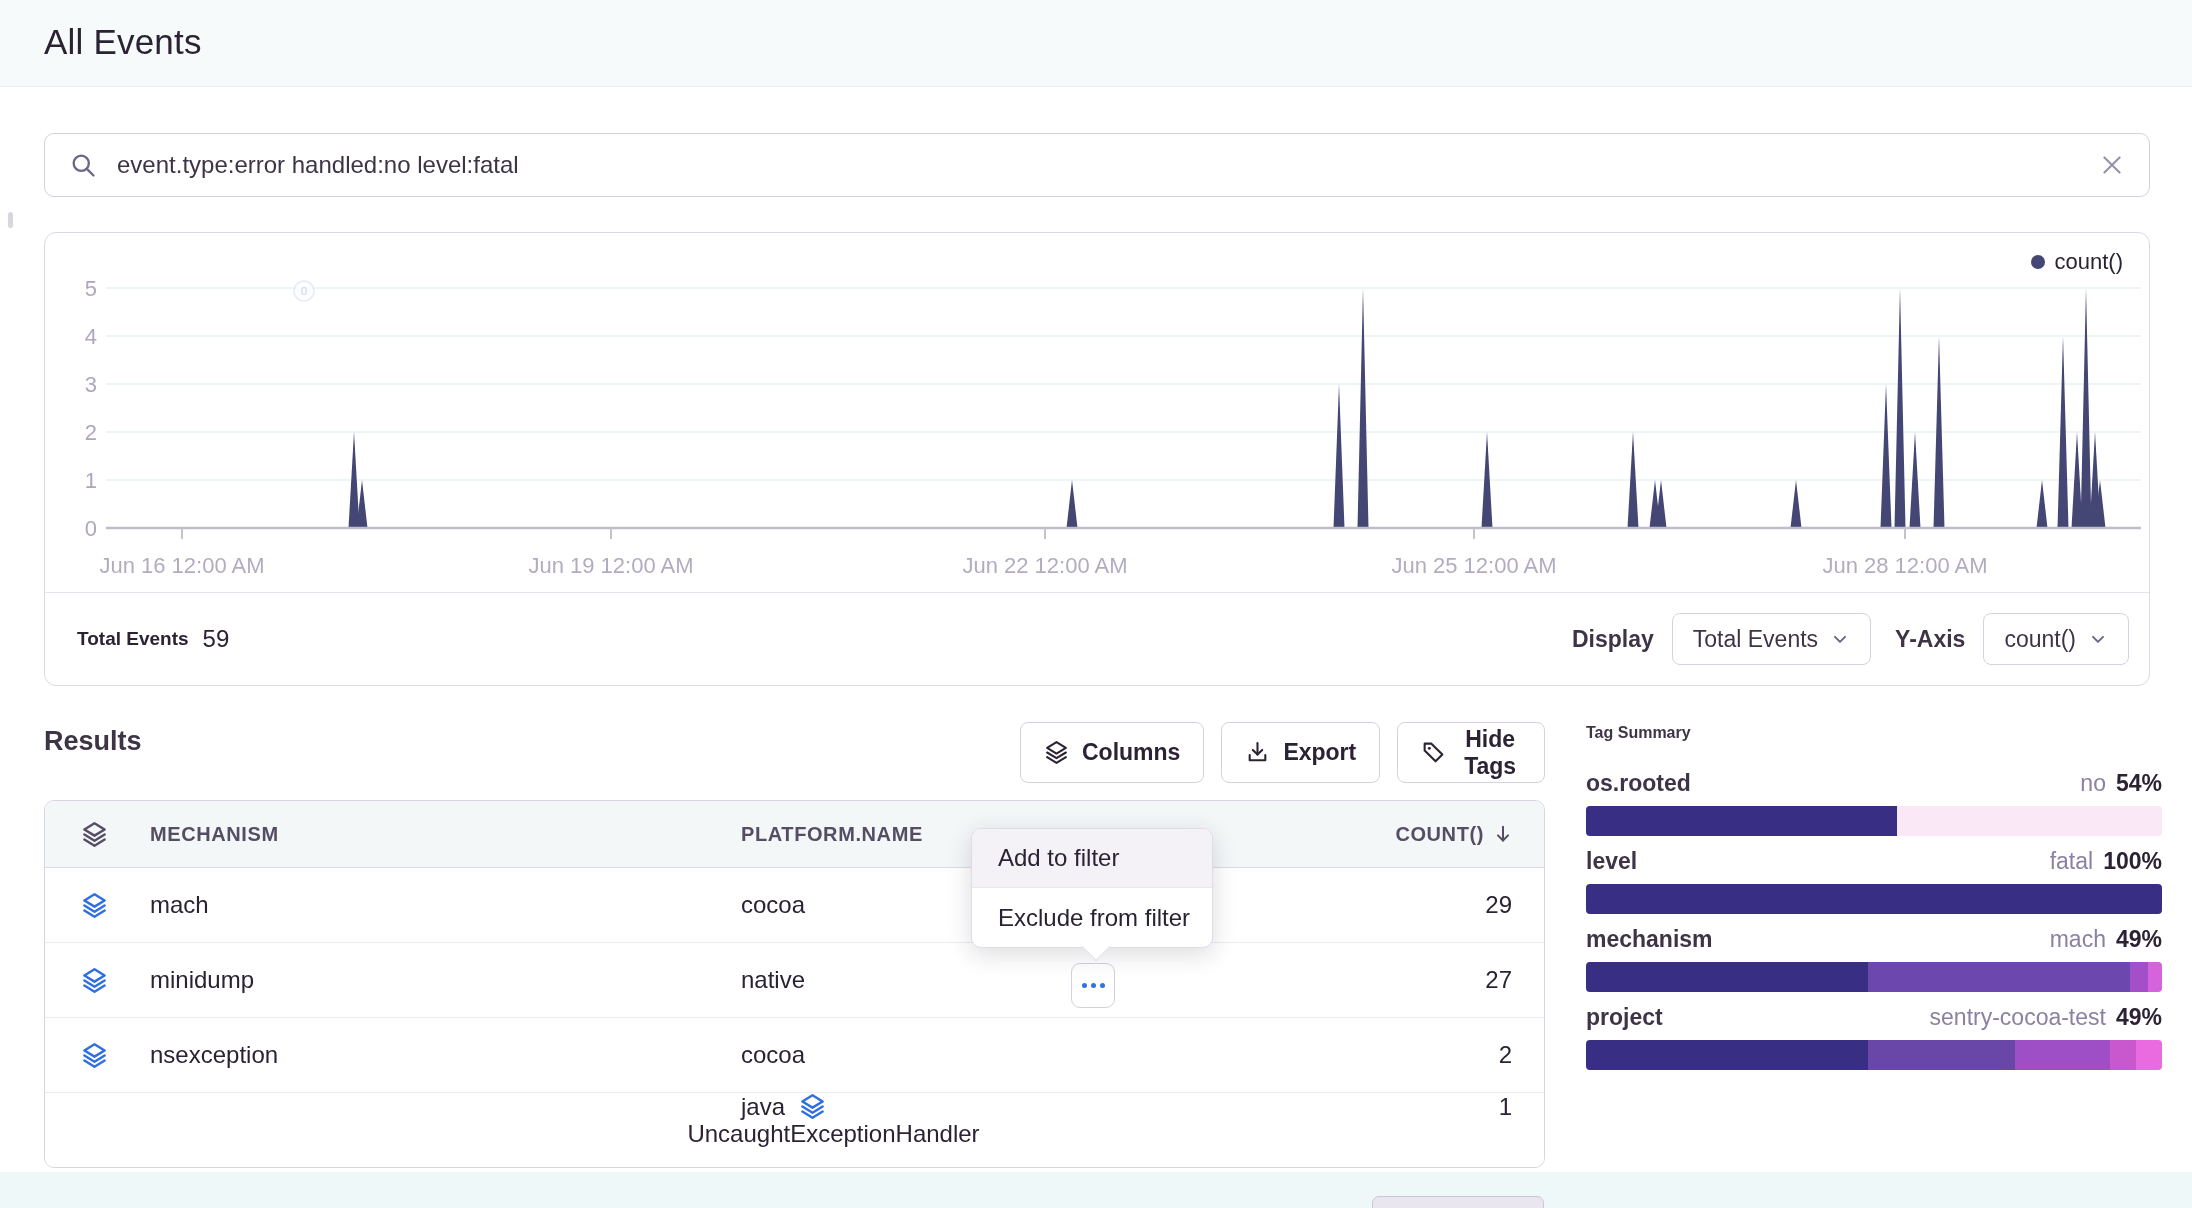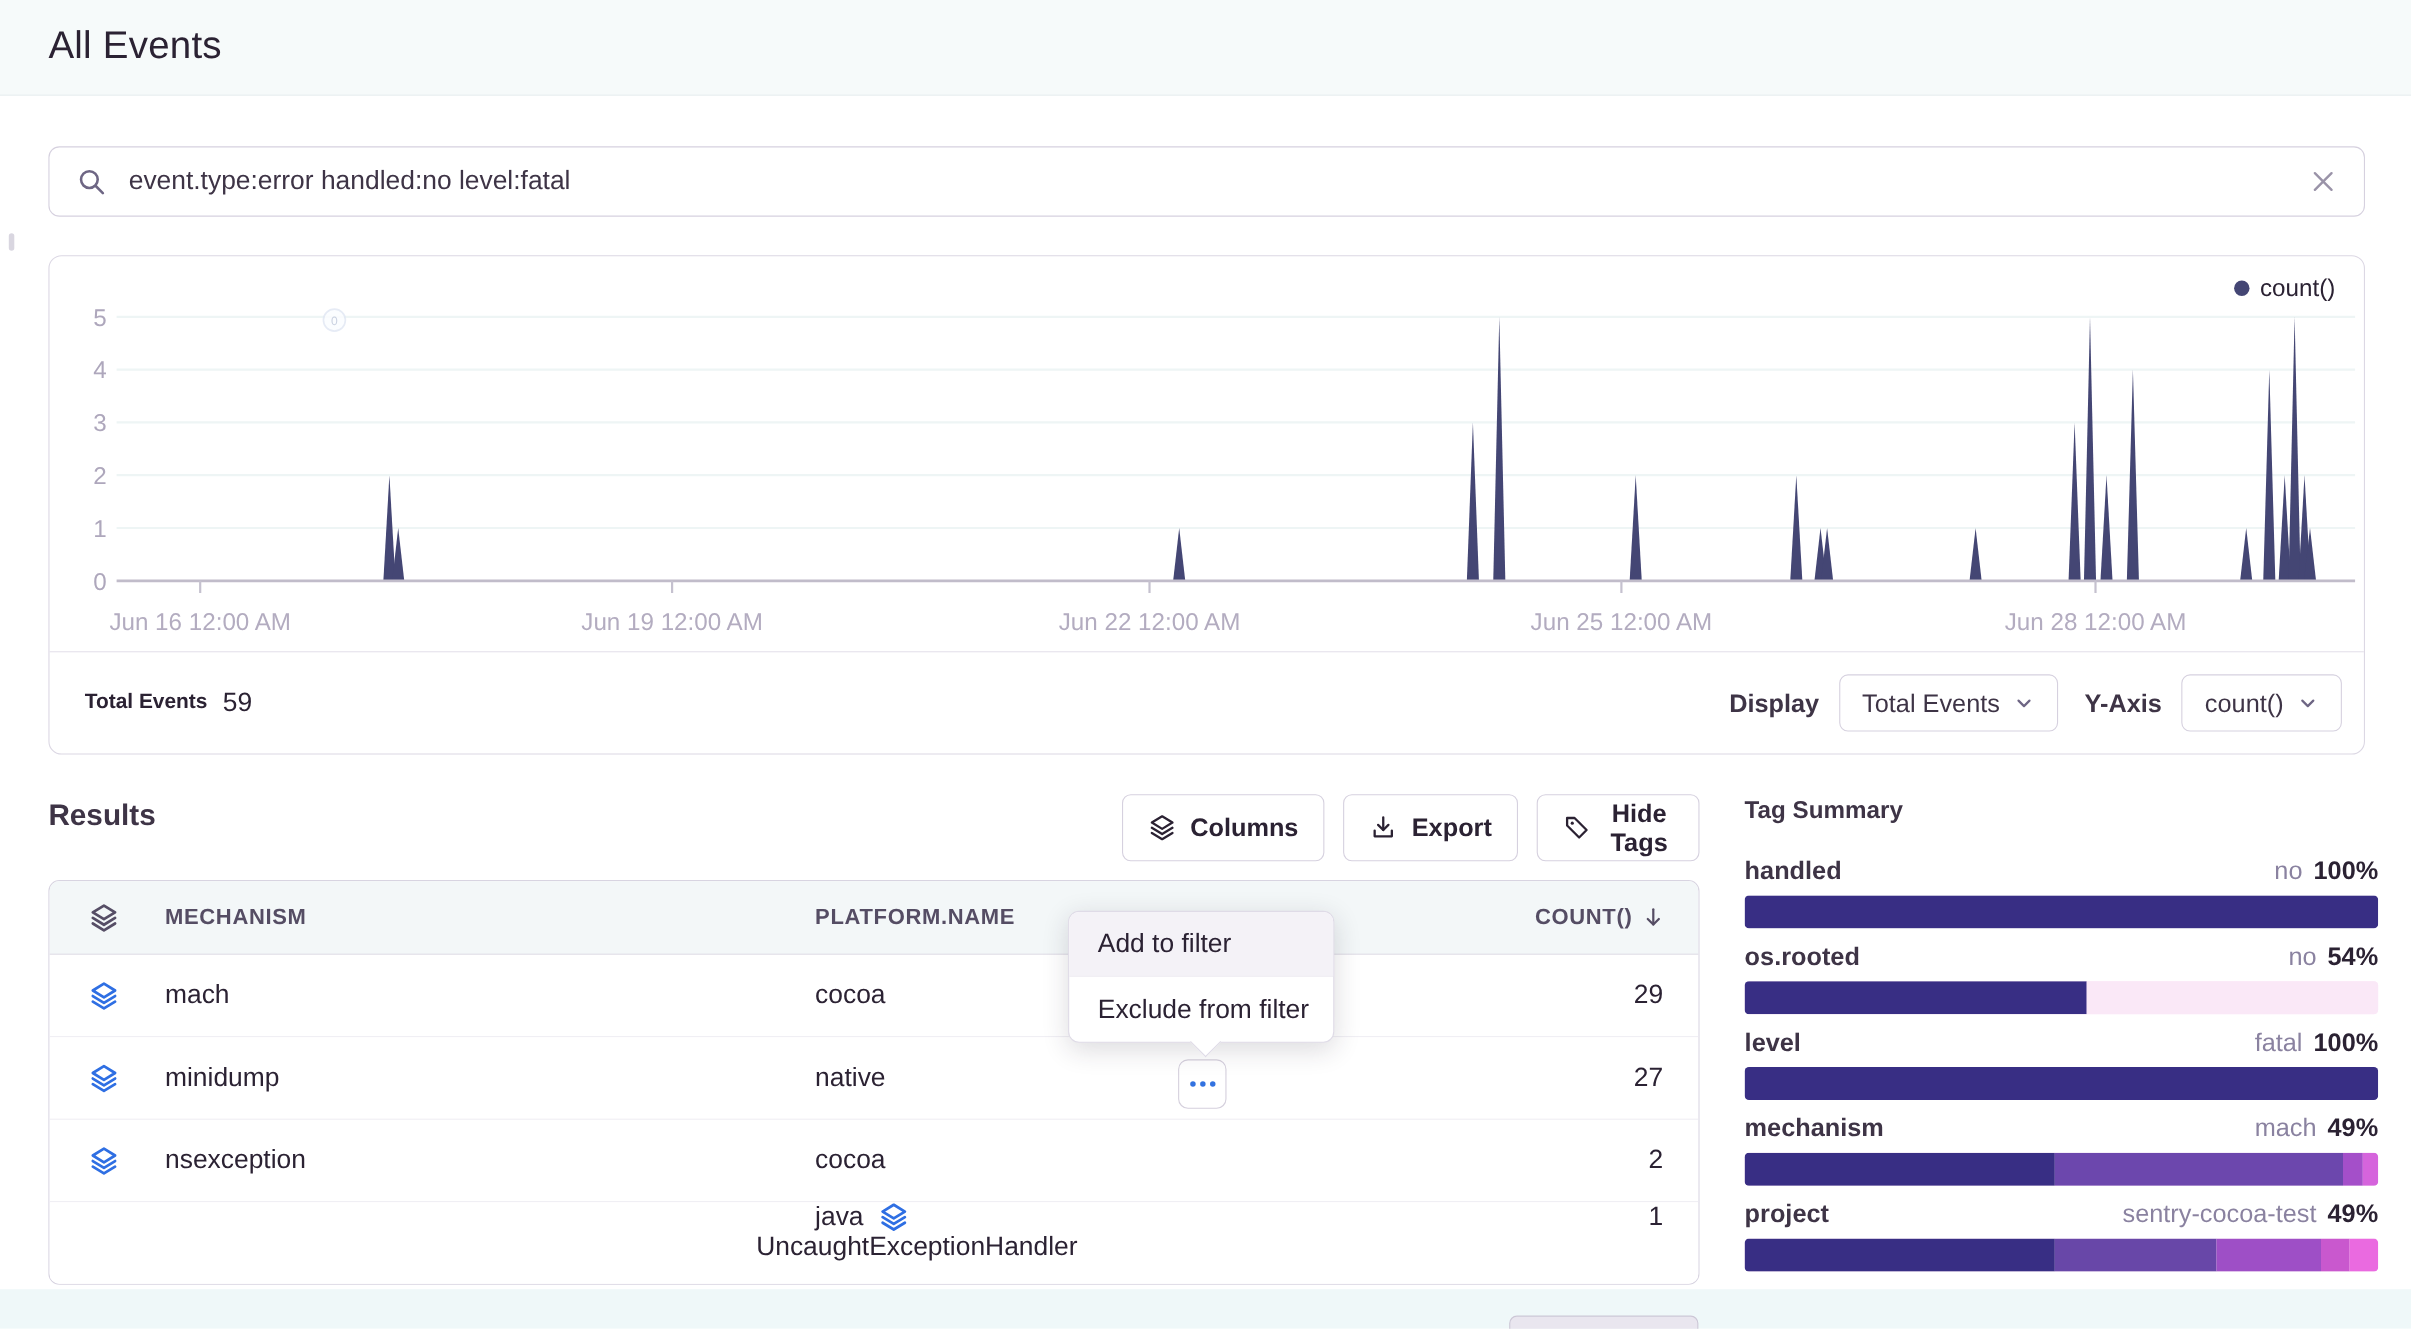--- a/index.html
+++ b/index.html
@@ -64,21 +64,21 @@
   .ctx-item.first { background:#f4f2f7; border-radius:9px 9px 0 0; border-bottom:1.5px solid #e9e6ee; }
   .ctx-item.last { border-radius:0 0 9px 9px; }
   .ctx-caret { position:absolute; left:1086px; top:937px; width:20px; height:20px; background:#fff;
     border-right:1.5px solid #dfdbe7; border-bottom:1.5px solid #dfdbe7; transform:rotate(45deg); z-index:11; }
   .more-btn { position:absolute; left:1071px; top:963px; width:44px; height:45px; z-index:5;
     background:#fff; border:1.5px solid #d5d0dd; border-radius:9px;
     display:flex; align-items:center; justify-content:center; gap:4px; cursor:pointer; }
   .more-btn i { width:5px; height:5px; border-radius:50%; background:#3272e0; }
   
   .tag-summary { position:absolute; left:1586px; top:724px; width:576px; z-index:2; }
-  .tag-title { font-size:22px; font-weight:700; color:#3e3446; margin-bottom:28px; }
+  .tag-title { font-size:16px; font-weight:700; color:#3e3446; margin-bottom:28px; }
   .tag-entry { margin-bottom:12px; }
   .tag-head { display:flex; justify-content:space-between; align-items:baseline; margin-bottom:9px; }
   .tag-key { font-size:23px; font-weight:700; color:#3e3446; }
   .tag-val { font-size:23px; color:#8a82a0; }
   .tag-pct { font-size:23px; font-weight:700; color:#2b2233; margin-left:10px; }
   .tag-bar { height:30px; border-radius:4px; overflow:hidden; display:flex; background:#fae8f7; }
   .tag-bar .seg { height:100%; }
   
   .bottom-strip { position:absolute; left:0; top:1172px; width:2192px; height:36px; background:#eff8f9; z-index:0; }
   .pagination-peek { position:absolute; left:1372px; top:1196px; width:172px; height:26px; z-index:3;
@@ -320,29 +320,20 @@
 <div class="ctx-caret"></div>
 <button class="more-btn">
   <i></i>
     <i></i>
     <i></i>
 </button>
 
 <div class="tag-summary">
   <div class="tag-title">Tag Summary</div>
 
-  <div class="tag-entry">
-    <div class="tag-head">
-      <span class="tag-key">handled</span>
-      <span><span class="tag-val">no</span><span class="tag-pct">100%</span></span>
-    </div>
-    <div class="tag-bar">
-        <div class="seg" style="width: 100%; background: rgb(56, 46, 132);"></div>
-      </div>
-  </div>
 
   <div class="tag-entry">
     <div class="tag-head">
       <span class="tag-key">os.rooted</span>
       <span><span class="tag-val">no</span><span class="tag-pct">54%</span></span>
     </div>
     <div class="tag-bar">
         <div class="seg" style="width: 54%; background: rgb(56, 46, 132);"></div>
         <div class="seg" style="width: 46%; background: rgb(250, 232, 247);"></div>
       </div>

